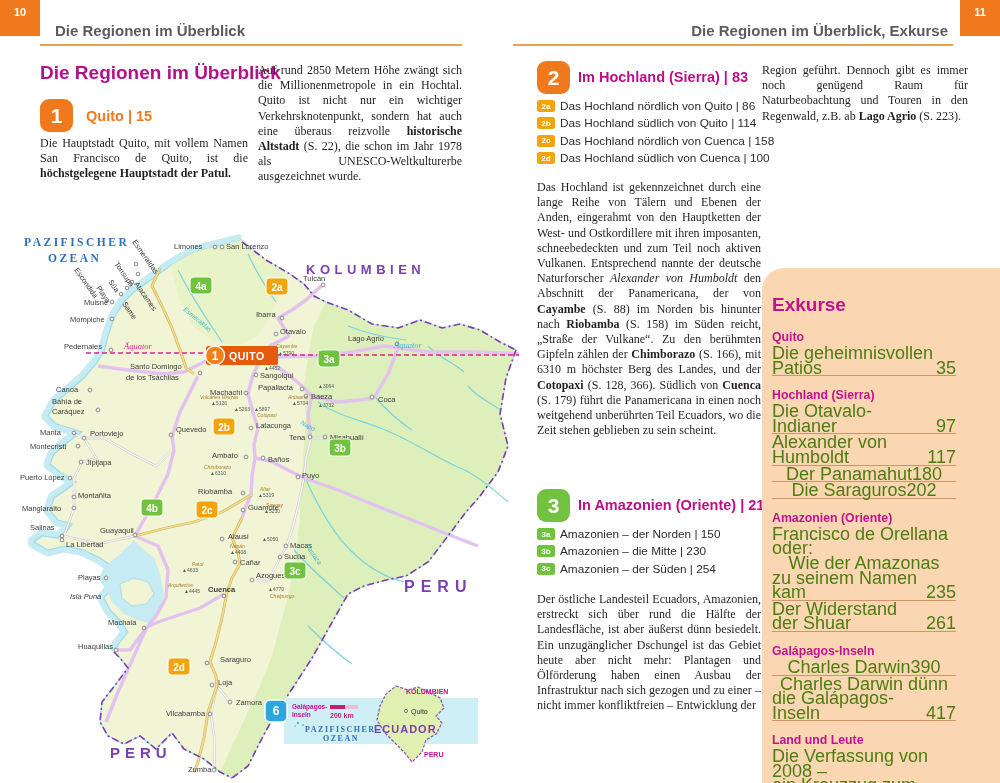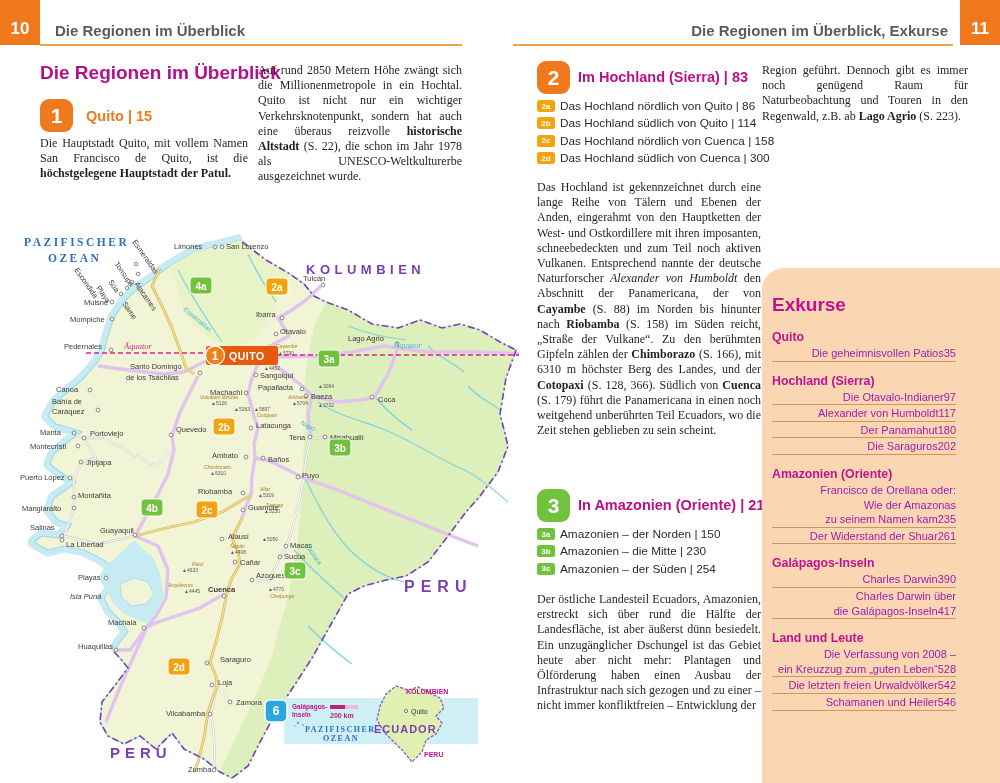--- a/index.html
+++ b/index.html
@@ -1,21 +1,21 @@
 <!DOCTYPE html>
 <html><head>
 <meta charset="utf-8">
 <style>
   html,body{margin:0;padding:0}
   body{width:1000px;height:783px;position:relative;background:#fff;
        font-family:"Liberation Sans",sans-serif;overflow:hidden;color:#231f1e}
   .abs{position:absolute}
   
-  .pagenum-box{width:40px;height:45px;background:#f1791d;color:#fff;font-weight:bold;
-       font-size:17px;display:flex;align-items:flex-end;justify-content:center;padding-bottom:6px;box-sizing:border-box}
+  .pagenum-box{width:40px;height:36px;background:#f1791d;color:#fff;font-weight:bold;
+       font-size:11px;display:flex;align-items:flex-end;justify-content:center;padding-bottom:18px;box-sizing:border-box}
   .header-title{font-size:15px;font-weight:bold;color:#5a5b5e}
   .rule{height:2px;background:#f0a14c}
   
   .main-heading{font-size:19px;font-weight:bold;color:#b5108c}
   .big-badge{width:33px;height:33px;border-radius:9px;color:#fff;font-weight:bold;font-size:21px;
        display:flex;align-items:center;justify-content:center}
   .sec-title{font-weight:bold;font-size:14.5px}
   .sec-title.orange{color:#f1791d}
   .sec-title.magenta{color:#bb1088}
   
@@ -24,21 +24,21 @@
   .serif .i{font-style:italic}
   
   .toc-row{display:flex;align-items:center;margin-bottom:3.4px}
   .mini-badge{min-width:18px;height:12px;border-radius:2.5px;color:#fff;font-weight:bold;font-size:8px;
        display:inline-flex;align-items:center;justify-content:center;margin-right:5px}
   .toc-label{font-weight:normal;font-size:11.8px;color:#2f2b28;white-space:nowrap}
   
   .exkurse{background:#fbd6b2;border-top-left-radius:22px;box-sizing:border-box;padding:26px 44px 0 10px}
   .ex-title{font-size:19px;font-weight:bold;color:#c0138f;margin:0 0 14px 0}
   .ex-header{font-size:12.3px;font-weight:bold;color:#c0138f;margin:12px 0 2px 0}
-  .ex-row{display:flex;justify-content:flex-end;font-size:11px;color:#a21caf;
+  .ex-row{display:flex;justify-content:center;font-size:18px;color:#4d7c0f;
        line-height:14.6px;align-items:flex-end}
   .ex-underline{border-bottom:1px solid #cf9566;margin-bottom:1px}
   .ex-page{margin-left:0}
   
   svg text{font-family:"Liberation Sans",sans-serif}
   .city{font-size:7.5px;fill:#3c3c3c}
   .city.bold{font-weight:bold}
   .city.it{font-style:italic}
   .peak{font-size:5px;fill:#5a5a5a}
   .peakname{font-size:5px;fill:#a87d28;font-style:italic}
@@ -352,21 +352,21 @@
     <div class="toc-row">
       <span class="mini-badge" style="background: rgb(242, 164, 12);">2b</span>
       <span class="toc-label">Das Hochland südlich von Quito | 114</span>
     </div>
     <div class="toc-row">
       <span class="mini-badge" style="background: rgb(242, 164, 12);">2c</span>
       <span class="toc-label">Das Hochland nördlich von Cuenca | 158</span>
     </div>
     <div class="toc-row">
       <span class="mini-badge" style="background: rgb(242, 164, 12);">2d</span>
-      <span class="toc-label">Das Hochland südlich von Cuenca | 300</span>
+      <span class="toc-label">Das Hochland südlich von Cuenca | 100</span>
     </div>
   </div>
 <div class="abs serif" style="left:537px;top:180px;width:224px"><span>Das Hochland ist gekennzeichnet durch eine lange Reihe von Tälern und Ebenen der Anden, eingerahmt von den Hauptketten der West- und Ostkordillere mit ihren imposanten, schneebedeckten und zum Teil noch aktiven Vulkanen. Entsprechend nannte der deutsche Naturforscher </span><span class="i">Alexander von Humboldt</span><span> den Abschnitt der Panamericana, der von </span><span class="b">Cayambe</span><span> (S. 88) im Norden bis hinunter nach </span><span class="b">Riobamba</span><span> (S. 158) im Süden reicht, „Straße der Vulkane“. Zu den berühmten Gipfeln zählen der </span><span class="b">Chimborazo</span><span> (S. 166), mit 6310 m höchster Berg des Landes, und der </span><span class="b">Cotopaxi</span><span> (S. 128, 366). Südlich von </span><span class="b">Cuenca</span><span> (S. 179) führt die Panamericana in einen noch weitgehend unberührten Teil Ecuadors, wo die Zeit stehen geblieben zu sein scheint.</span></div>
 
 <div class="abs big-badge" style="left:537px;top:489px;background:#71c23e">3</div>
 <div class="abs sec-title magenta" style="left:578px;top:497px">In Amazonien (Oriente) | 217</div>
 <div class="abs" style="left:537px;top:527px">
     <div class="toc-row">
       <span class="mini-badge" style="background: rgb(113, 194, 62);">3a</span>
       <span class="toc-label">Amazonien – der Norden | 150</span>
@@ -423,21 +423,21 @@
       <div class="ex-row ex-underline">
         <span>Der Widerstand der Shuar</span>
         <span class="ex-page">261</span>
       </div>
       <div class="ex-header">Galápagos-Inseln</div>
       <div class="ex-row ex-underline">
         <span>Charles Darwin</span>
         <span class="ex-page">390</span>
       </div>
       <div class="ex-row">
-        <span>Charles Darwin über</span>
+        <span>Charles Darwin dünn</span>
       </div>
       <div class="ex-row ex-underline">
         <span>die Galápagos-Inseln</span>
         <span class="ex-page">417</span>
       </div>
       <div class="ex-header">Land und Leute</div>
       <div class="ex-row">
         <span>Die Verfassung von 2008 –</span>
       </div>
       <div class="ex-row ex-underline">

